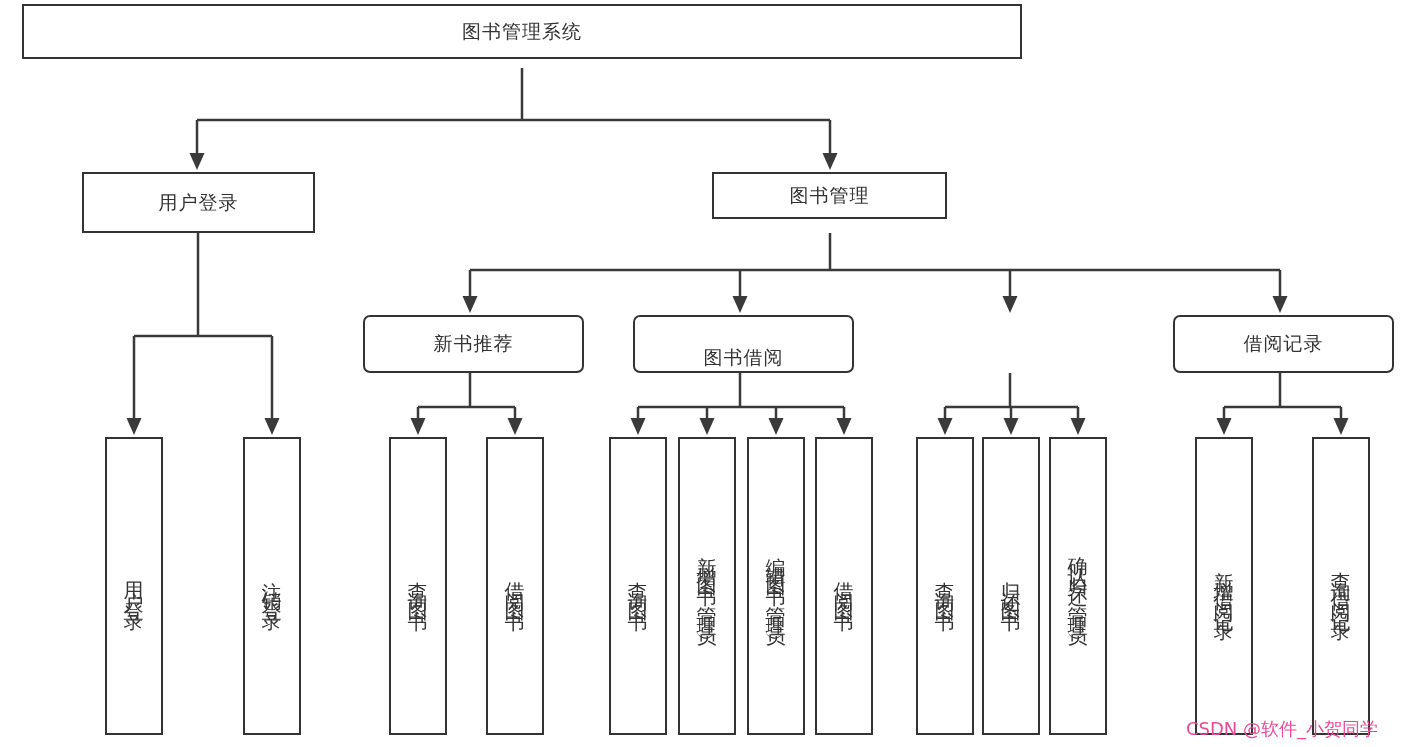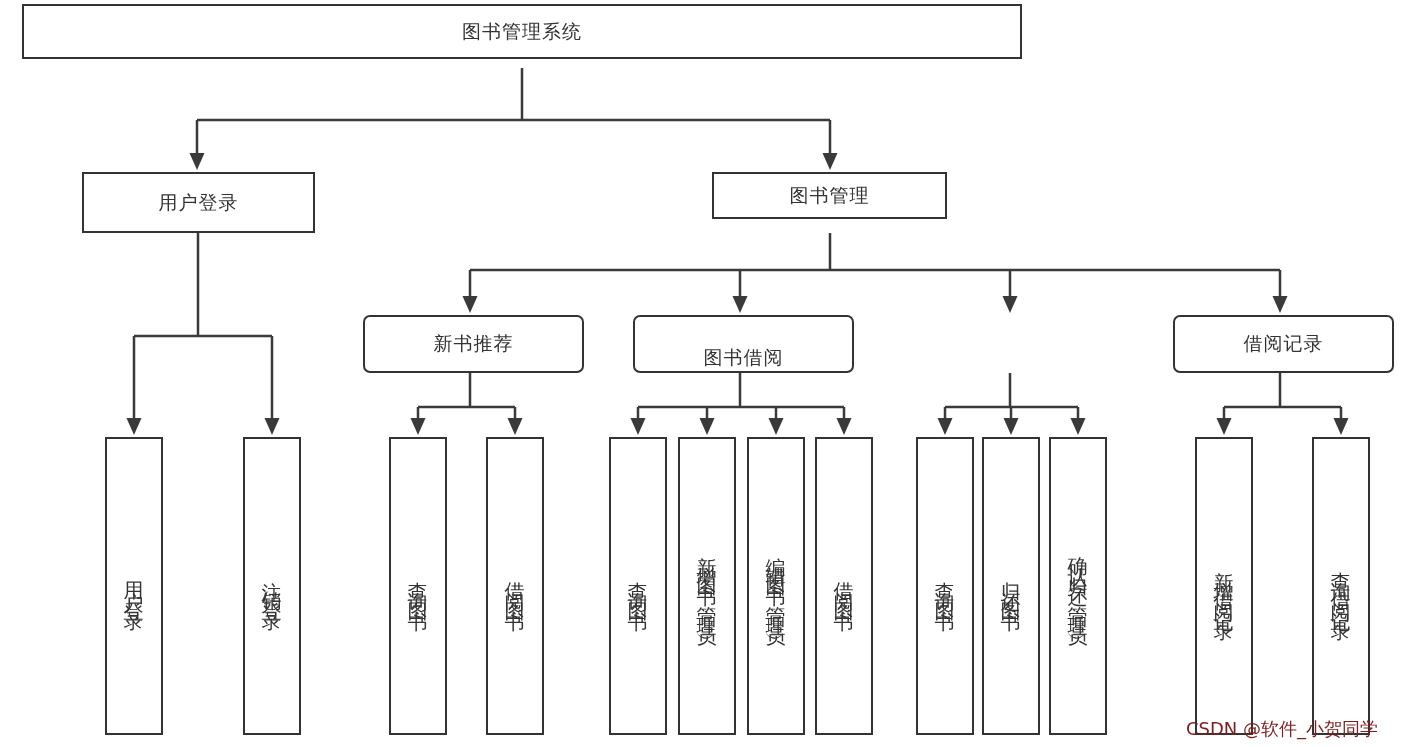--- a/index.html
+++ b/index.html
@@ -36,21 +36,21 @@
   }
   .v1{left:105px;} .v2{left:243px;}
   .v3{left:389px;} .v4{left:486px;}
   .v5{left:609px;} .v6{left:678px;} .v7{left:747px;} .v8{left:815px;}
   .v9{left:916px;} .v10{left:982px;} .v11{left:1049px;}
   .v12{left:1195px;} .v13{left:1312px;}
   .watermark{
     position:absolute;
     left:1186px;top:717px;
     font-size:18px;
-    color:#7f1d1d;
+    color:#ec4899;
     z-index:5;
     white-space:nowrap;
   }
 </style>
 </head>
 <body>
 
 <div class="canvas">
 
   <svg class="connectors" width="1405" height="747" viewBox="0 0 1405 747" xmlns="http://www.w3.org/2000/svg">

